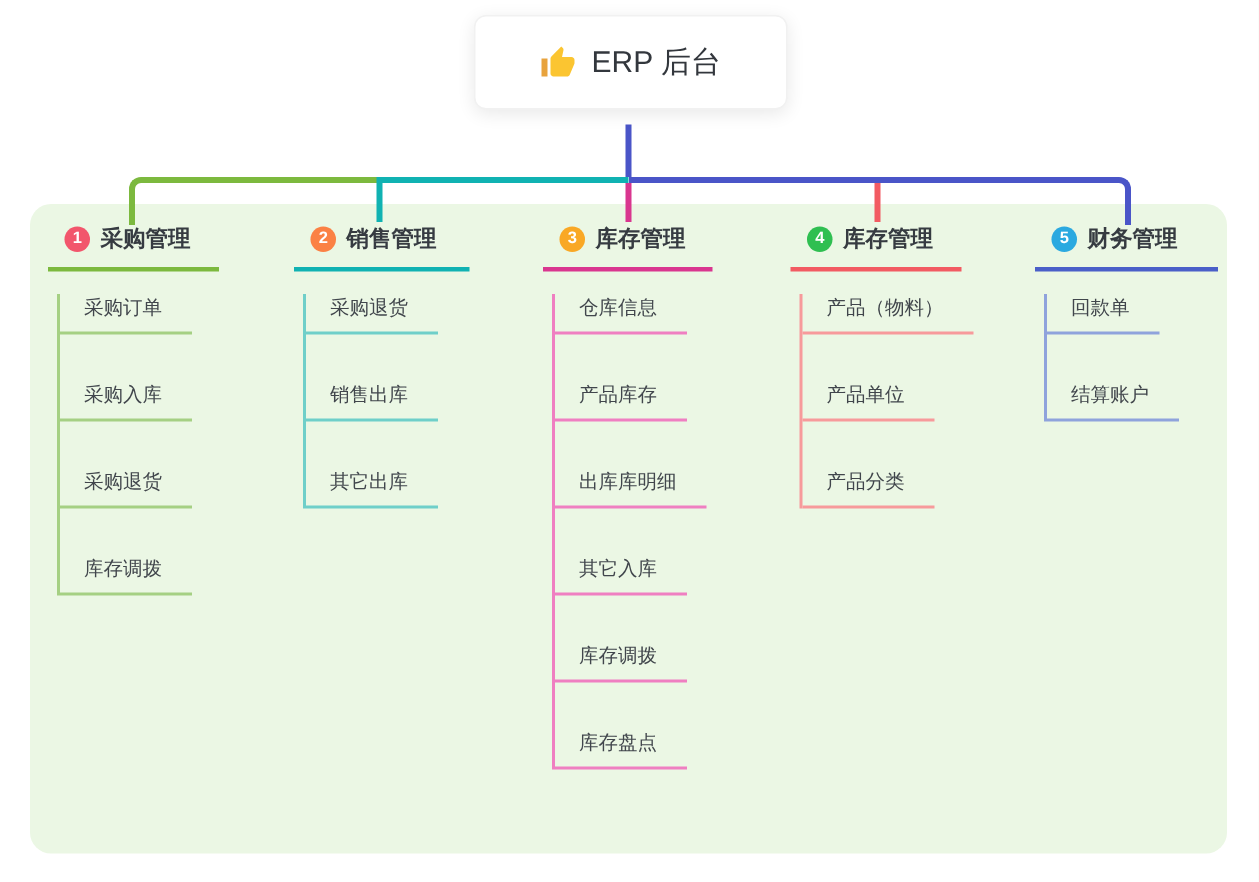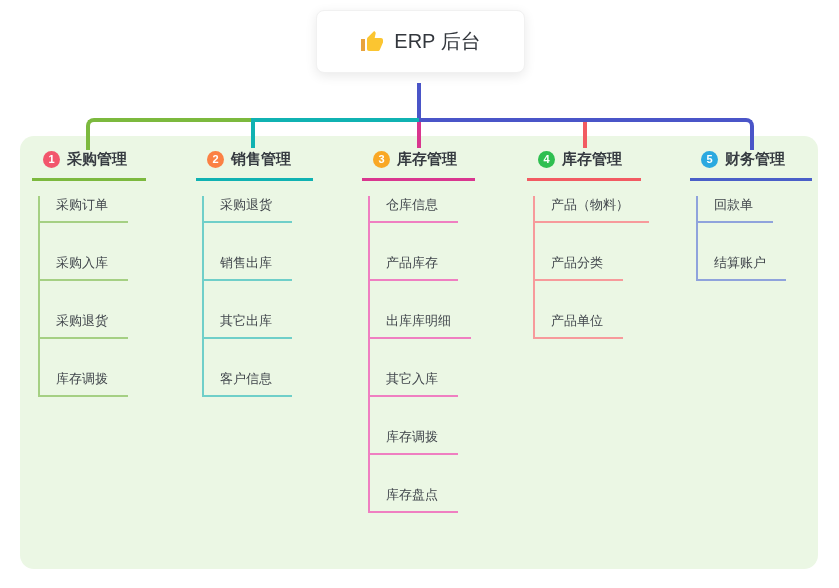--- a/index.html
+++ b/index.html
@@ -98,21 +98,20 @@
 
   <section class="branch branch2" style="--c: #10b2b2; --cl: #6fcfc9; --bc: #fb8144;">
     <div class="bhead">
       <span class="badge">2</span>
       <span>销售管理</span>
     </div>
     <div class="items">
       <div class="item">采购退货</div>
       <div class="item">销售出库</div>
       <div class="item">其它出库</div>
-      <div class="item">客户信息</div>
     </div>
   </section>
 
   <section class="branch branch3" style="--c: #d9368f; --cl: #ef7fc1; --bc: #f9a825;">
     <div class="bhead">
       <span class="badge">3</span>
       <span>库存管理</span>
     </div>
     <div class="items">
       <div class="item">仓库信息</div>
@@ -124,22 +123,22 @@
     </div>
   </section>
 
   <section class="branch branch4" style="--c: #f25b62; --cl: #f79a9b; --bc: #2fbf51;">
     <div class="bhead">
       <span class="badge">4</span>
       <span>库存管理</span>
     </div>
     <div class="items">
       <div class="item">产品（物料）</div>
+      <div class="item">产品单位</div>
       <div class="item">产品分类</div>
-      <div class="item">产品单位</div>
     </div>
   </section>
 
   <section class="branch branch5" style="--c: #4a5fc8; --cl: #8fa3dc; --bc: #2ba9e0;">
     <div class="bhead">
       <span class="badge">5</span>
       <span>财务管理</span>
     </div>
     <div class="items">
       <div class="item">回款单</div>

